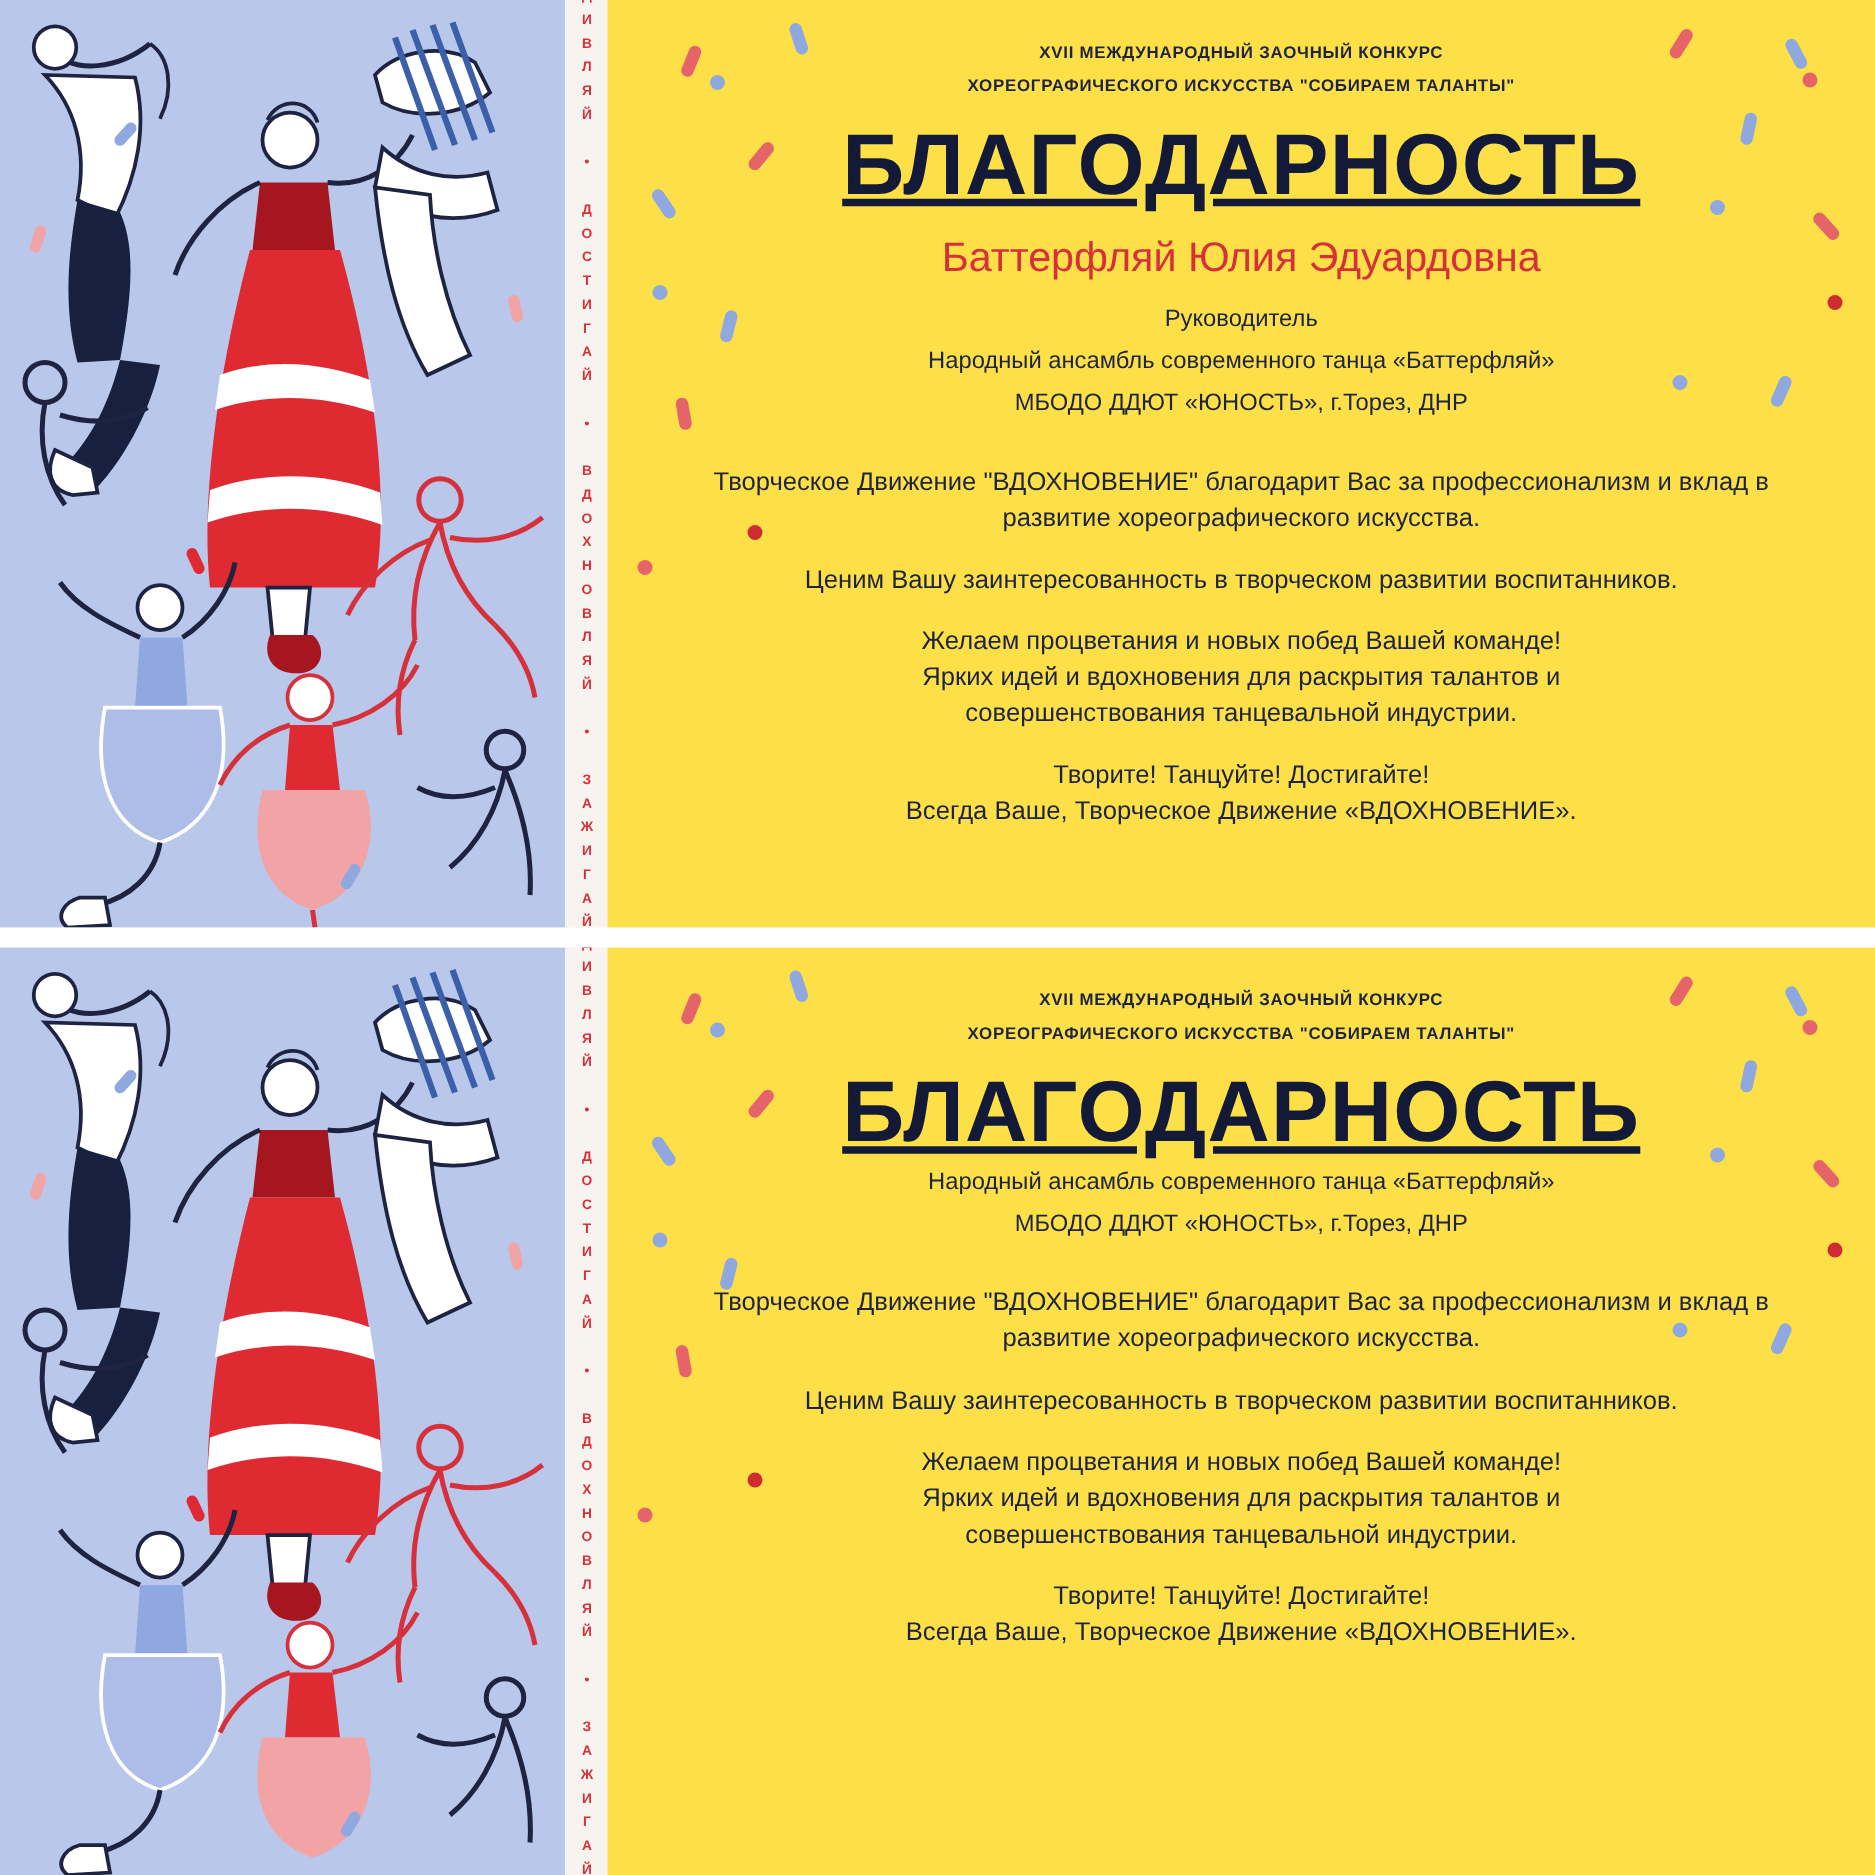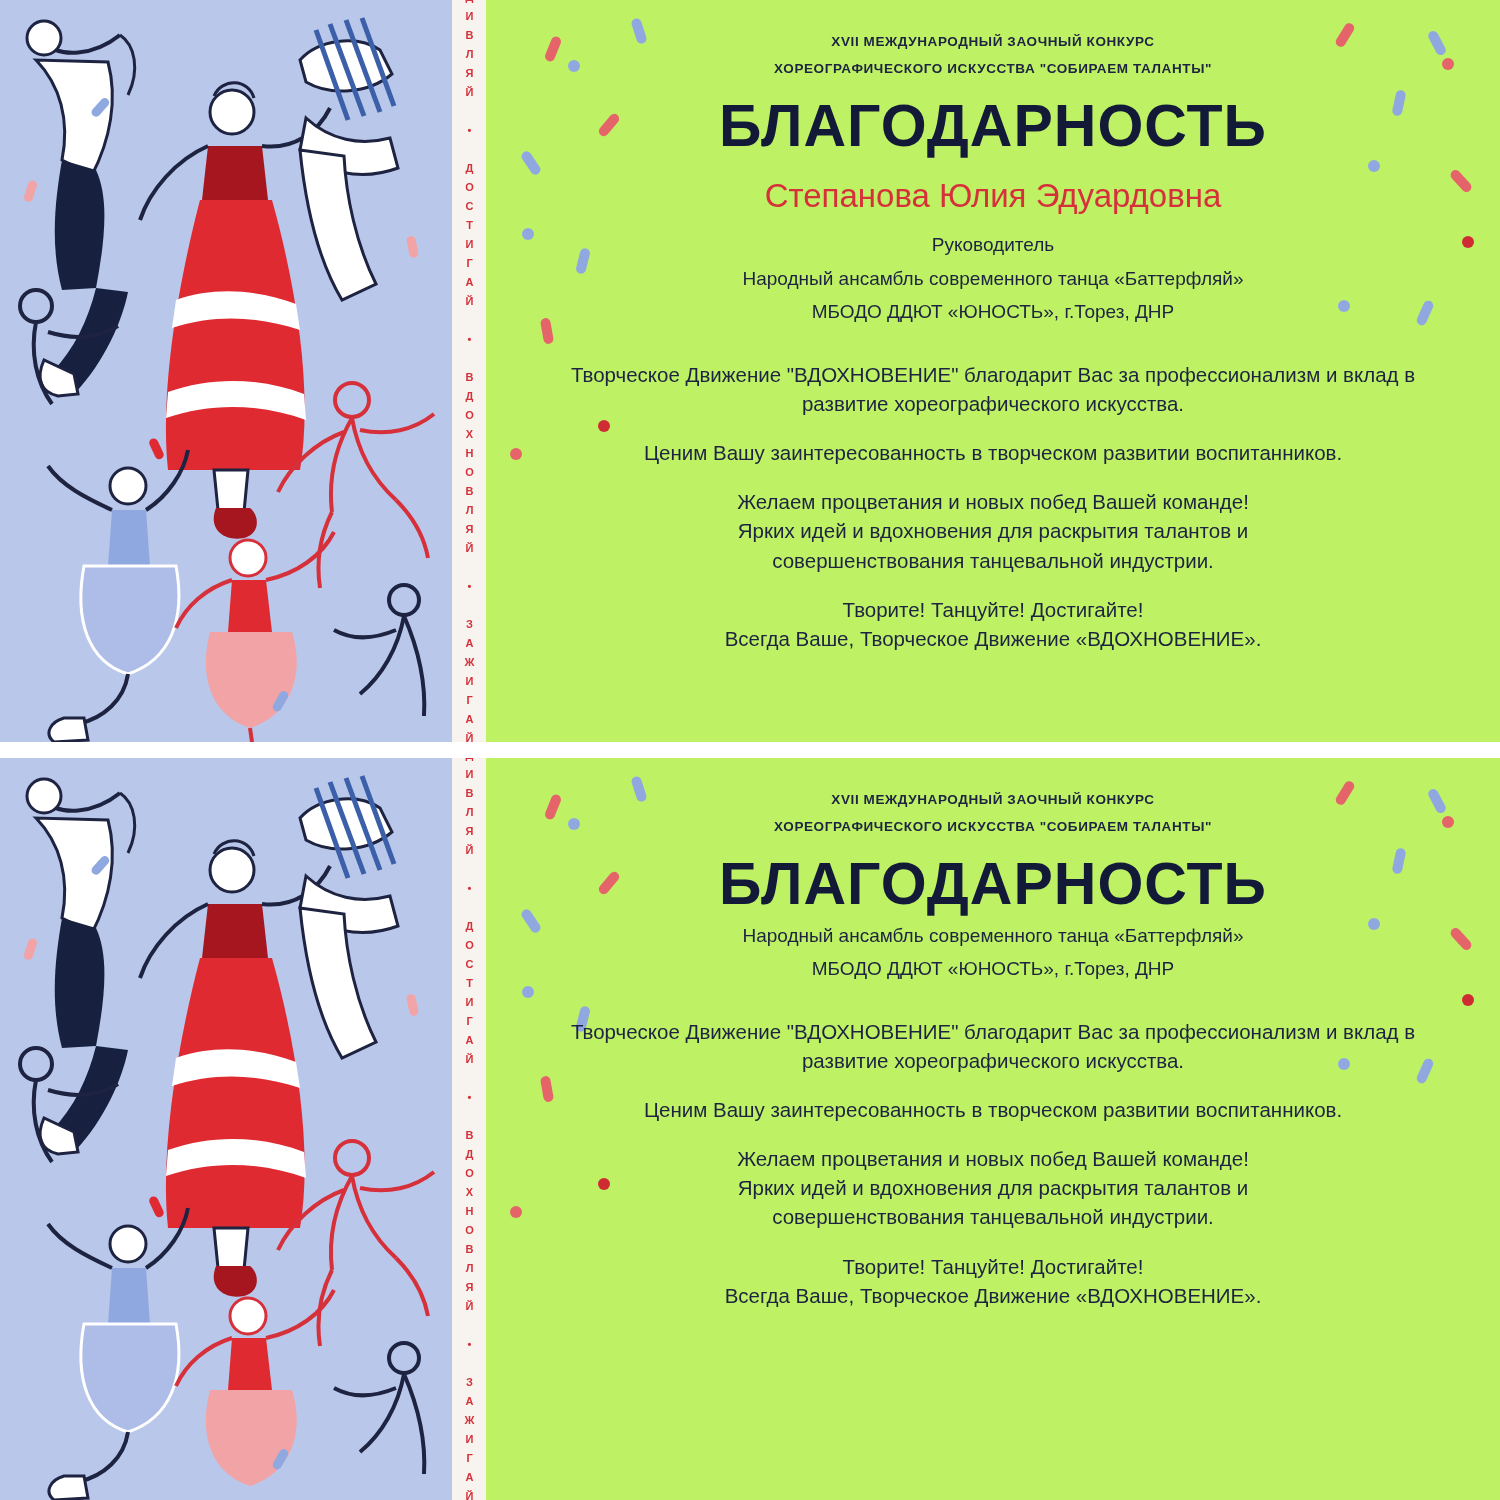--- a/index.html
+++ b/index.html
@@ -72,21 +72,21 @@
     text-orientation: upright;
     white-space: nowrap;
     line-height: 1;
   }
 
   
   .content {
     position: relative;
     flex: 1;
     height: 100%;
-    background: #bef264;
+    background: #fde047;
     overflow: hidden;
   }
   .confetti-layer {
     position: absolute;
     inset: 0;
     pointer-events: none;
   }
   .confetti {
     position: absolute;
     border-radius: 40px;
@@ -100,26 +100,27 @@
   }
   .kicker {
     font-size: 13.5px;
     font-weight: bold;
     letter-spacing: 0.6px;
     line-height: 1.55;
     color: #1d2340;
     margin: 6px 0 0 0;
   }
   .main-title {
-    font-size: 59px;
+    font-size: 69px;
     font-weight: bold;
     letter-spacing: 1px;
     color: #121a38;
     margin: 16px 0 6px 0;
     line-height: 1.05;
+    text-decoration: underline;
   }
   .recipient {
     font-size: 33px;
     color: #d6303a;
     margin: 18px 0 16px 0;
     line-height: 1.2;
   }
   .role-block {
     font-size: 19px;
     line-height: 1.45;
@@ -254,21 +255,21 @@
         <div class="confetti" style="right:26px;  top:236px; width:12px; height:12px; background:#cf2b33; border-radius:50%;"></div>
         <div class="confetti" style="right:120px; top:160px; width:12px; height:12px; background:#8fa9e0; border-radius:50%;"></div>
         <div class="confetti" style="right:46px;  top:58px;  width:12px; height:12px; background:#e5646a; border-radius:50%;"></div>
         <div class="confetti" style="right:150px; top:300px; width:12px; height:12px; background:#8fa9e0; border-radius:50%;"></div>
       </div>
 
       <div class="inner">
         <div class="kicker">XVII МЕЖДУНАРОДНЫЙ ЗАОЧНЫЙ КОНКУРС</div>
         <div class="kicker">ХОРЕОГРАФИЧЕСКОГО ИСКУССТВА "СОБИРАЕМ ТАЛАНТЫ"</div>
         <h1 class="main-title">БЛАГОДАРНОСТЬ</h1>
-        <div class="recipient">Степанова Юлия Эдуардовна</div>
+        <div class="recipient">Баттерфляй Юлия Эдуардовна</div>
         <div class="role-block">Руководитель</div>
         <div class="role-block">Народный ансамбль современного танца «Баттерфляй»</div>
         <div class="role-block">МБОДО ДДЮТ «ЮНОСТЬ», г.Торез, ДНР</div>
 
         <div class="body-block">
           <p class="para">Творческое Движение "ВДОХНОВЕНИЕ" благодарит Вас за профессионализм и вклад в развитие хореографического искусства.</p>
           <p class="para">Ценим Вашу заинтересованность в творческом развитии воспитанников.</p>
           <p class="para tight">
             <span>Желаем процветания и новых побед Вашей команде!</span><br>
             <span>Ярких идей и вдохновения для раскрытия талантов и</span><br>

